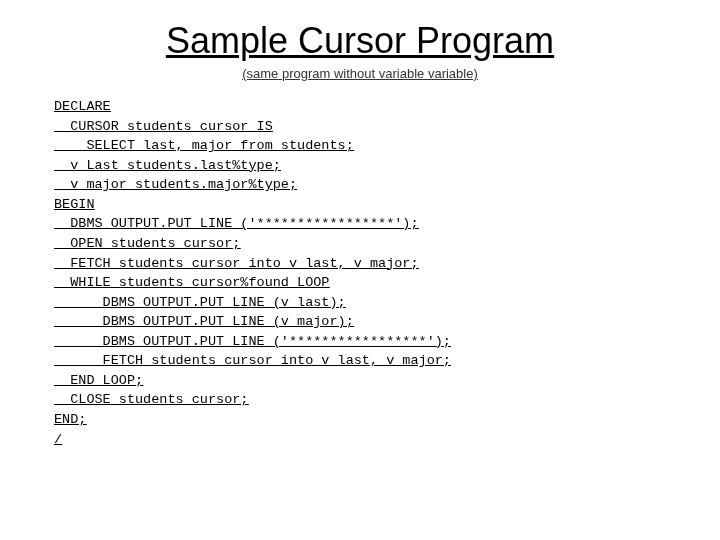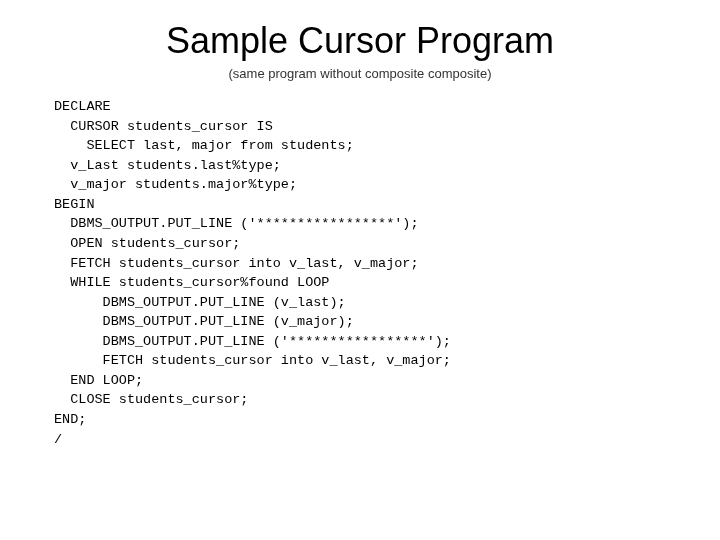--- a/index.html
+++ b/index.html
@@ -1,18 +1,19 @@
 <!DOCTYPE html>
 <html><head>
   <meta charset="utf-8">
   <style>
     * {
       margin: 0;
       padding: 0;
       box-sizing: border-box;
+      text-decoration: underline;
     }
     body {
       width: 720px;
       height: 540px;
       background: #ffffff;
       font-family: Arial, sans-serif;
       display: flex;
       flex-direction: column;
       align-items: center;
       padding: 20px 40px;
@@ -37,21 +38,21 @@
       white-space: pre;
       align-self: flex-start;
       margin-left: 14px;
     }
   </style>
 </head>
 <body>
 
 <h1 class="title">Sample Cursor Program</h1>
 
-<p class="subtitle">(same program without composite composite)</p>
+<p class="subtitle">(same program without variable variable)</p>
 
 <div class="code-block">DECLARE
   CURSOR students_cursor IS
     SELECT last, major from students;
   v_Last students.last%type;
   v_major students.major%type;
 BEGIN
   DBMS_OUTPUT.PUT_LINE ('*****************');
   OPEN students_cursor;
   FETCH students_cursor into v_last, v_major;

